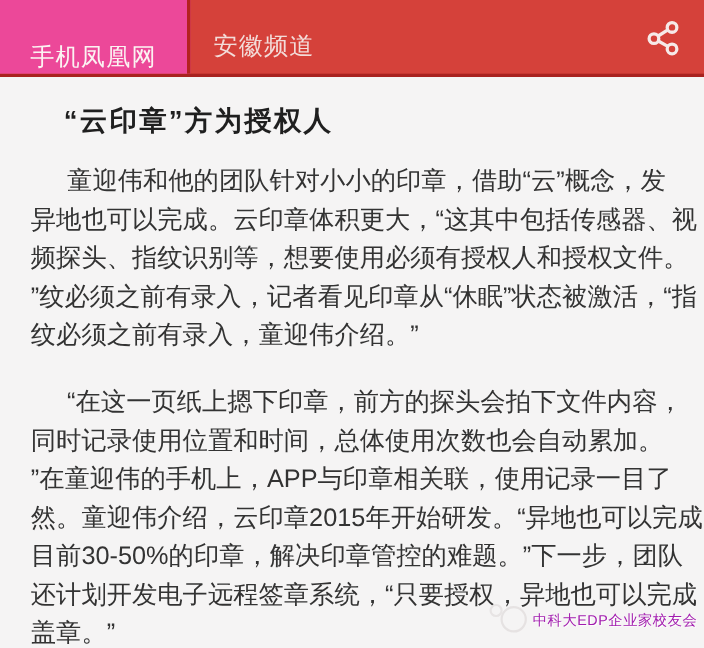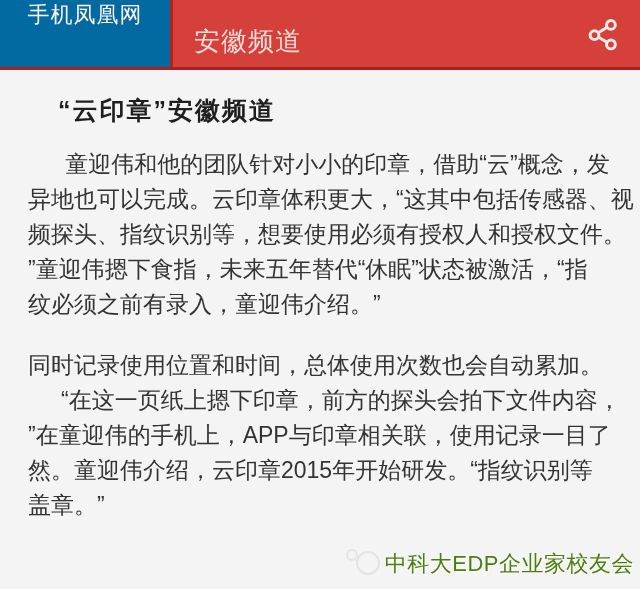--- a/index.html
+++ b/index.html
@@ -15,36 +15,36 @@
     height:70px;
     background:#d5413a;
     border-bottom:3px solid #a8221f;
     display:flex;
     align-items:center;
     position:relative;
   }
   .logo-block {
     width:173px;
     height:67px;
-    background:#0369a1;
+    background:#ec4899;
     border-right:3px solid #b3221f;
     display:flex;
-    align-items:flex-start;
+    align-items:flex-end;
     justify-content:center;
   }
   .logo-text {
     color:#fbf3f2;
     font-size:22px;
     letter-spacing:1px;
     white-space:nowrap;
   }
   .channel-text {
     margin-left:21px;
     color:#f3dcd9;
-    font-size:26px;
+    font-size:22px;
     letter-spacing:1px;
     white-space:nowrap;
     margin-top:16px;
   }
   .share-btn {
     position:absolute;
     right:18px;
     top:50%;
     transform:translateY(-50%);
     width:38px; height:38px;
@@ -67,21 +67,21 @@
   }
   .para { margin:0; }
   .para + .para { margin-top:26px; }
   .t-line {
     font-size:23px;
     line-height:35px;
     color:#333333;
     letter-spacing:0;
     white-space:nowrap;
   }
-  .t-line.indent { text-indent:33px;text-align:center; }
+  .t-line.indent { text-indent:33px; }
   
   .watermark {
     position:absolute;
     top:549px;
     right:6px;
     display:flex;
     align-items:center;
   }
   .wm-logo {
     position:relative;
@@ -97,22 +97,22 @@
     border-radius:50%;
   }
   .wm-circle-small {
     position:absolute;
     left:0; top:0;
     width:12px; height:12px;
     border:2px solid #e3dfdf;
     border-radius:50%;
   }
   .wm-text {
-    font-size:22px;
-    color:#4d7c0f;
+    font-size:13px;
+    color:#a21caf;
     letter-spacing:.5px;
     text-shadow:1px 1px 1px #ffffff;
     white-space:nowrap;
   }
 </style>
 </head>
 <body>
 
 <div class="header">
   <div class="logo-block">
@@ -124,33 +124,35 @@
       <circle cx="17.6" cy="5.6" r="3.1"></circle>
       <circle cx="6.0" cy="12.8" r="3.1"></circle>
       <circle cx="17.6" cy="19.4" r="3.1"></circle>
       <line x1="8.7" y1="11.1" x2="14.9" y2="7.2"></line>
       <line x1="8.8" y1="14.3" x2="14.9" y2="17.8"></line>
     </svg>
   </div>
 </div>
 
 <div class="content">
-  <h1 class="headline">“云印章”安徽频道</h1>
+  <h1 class="headline">“云印章”方为授权人</h1>
   <div class="para">
       <div class="t-line indent">童迎伟和他的团队针对小小的印章，借助“云”概念，发</div>
       <div class="t-line">异地也可以完成。云印章体积更大，“这其中包括传感器、视</div>
       <div class="t-line">频探头、指纹识别等，想要使用必须有授权人和授权文件。</div>
-      <div class="t-line">”童迎伟摁下食指，未来五年替代“休眠”状态被激活，“指</div>
+      <div class="t-line">”纹必须之前有录入，记者看见印章从“休眠”状态被激活，“指</div>
       <div class="t-line">纹必须之前有录入，童迎伟介绍。”</div>
     </div>
   <div class="para">
+      <div class="t-line indent">“在这一页纸上摁下印章，前方的探头会拍下文件内容，</div>
       <div class="t-line">同时记录使用位置和时间，总体使用次数也会自动累加。</div>
-      <div class="t-line indent">“在这一页纸上摁下印章，前方的探头会拍下文件内容，</div>
       <div class="t-line">”在童迎伟的手机上，APP与印章相关联，使用记录一目了</div>
-      <div class="t-line">然。童迎伟介绍，云印章2015年开始研发。“指纹识别等</div>
+      <div class="t-line">然。童迎伟介绍，云印章2015年开始研发。“异地也可以完成</div>
+      <div class="t-line">目前30-50%的印章，解决印章管控的难题。”下一步，团队</div>
+      <div class="t-line">还计划开发电子远程签章系统，“只要授权，异地也可以完成</div>
       <div class="t-line">盖章。”</div>
     </div>
 </div>
 
 <div class="watermark">
   <span class="wm-logo">
     <span class="wm-circle-small"></span>
     <span class="wm-circle-big"></span>
   </span>
   <span class="wm-text">中科大EDP企业家校友会</span>

